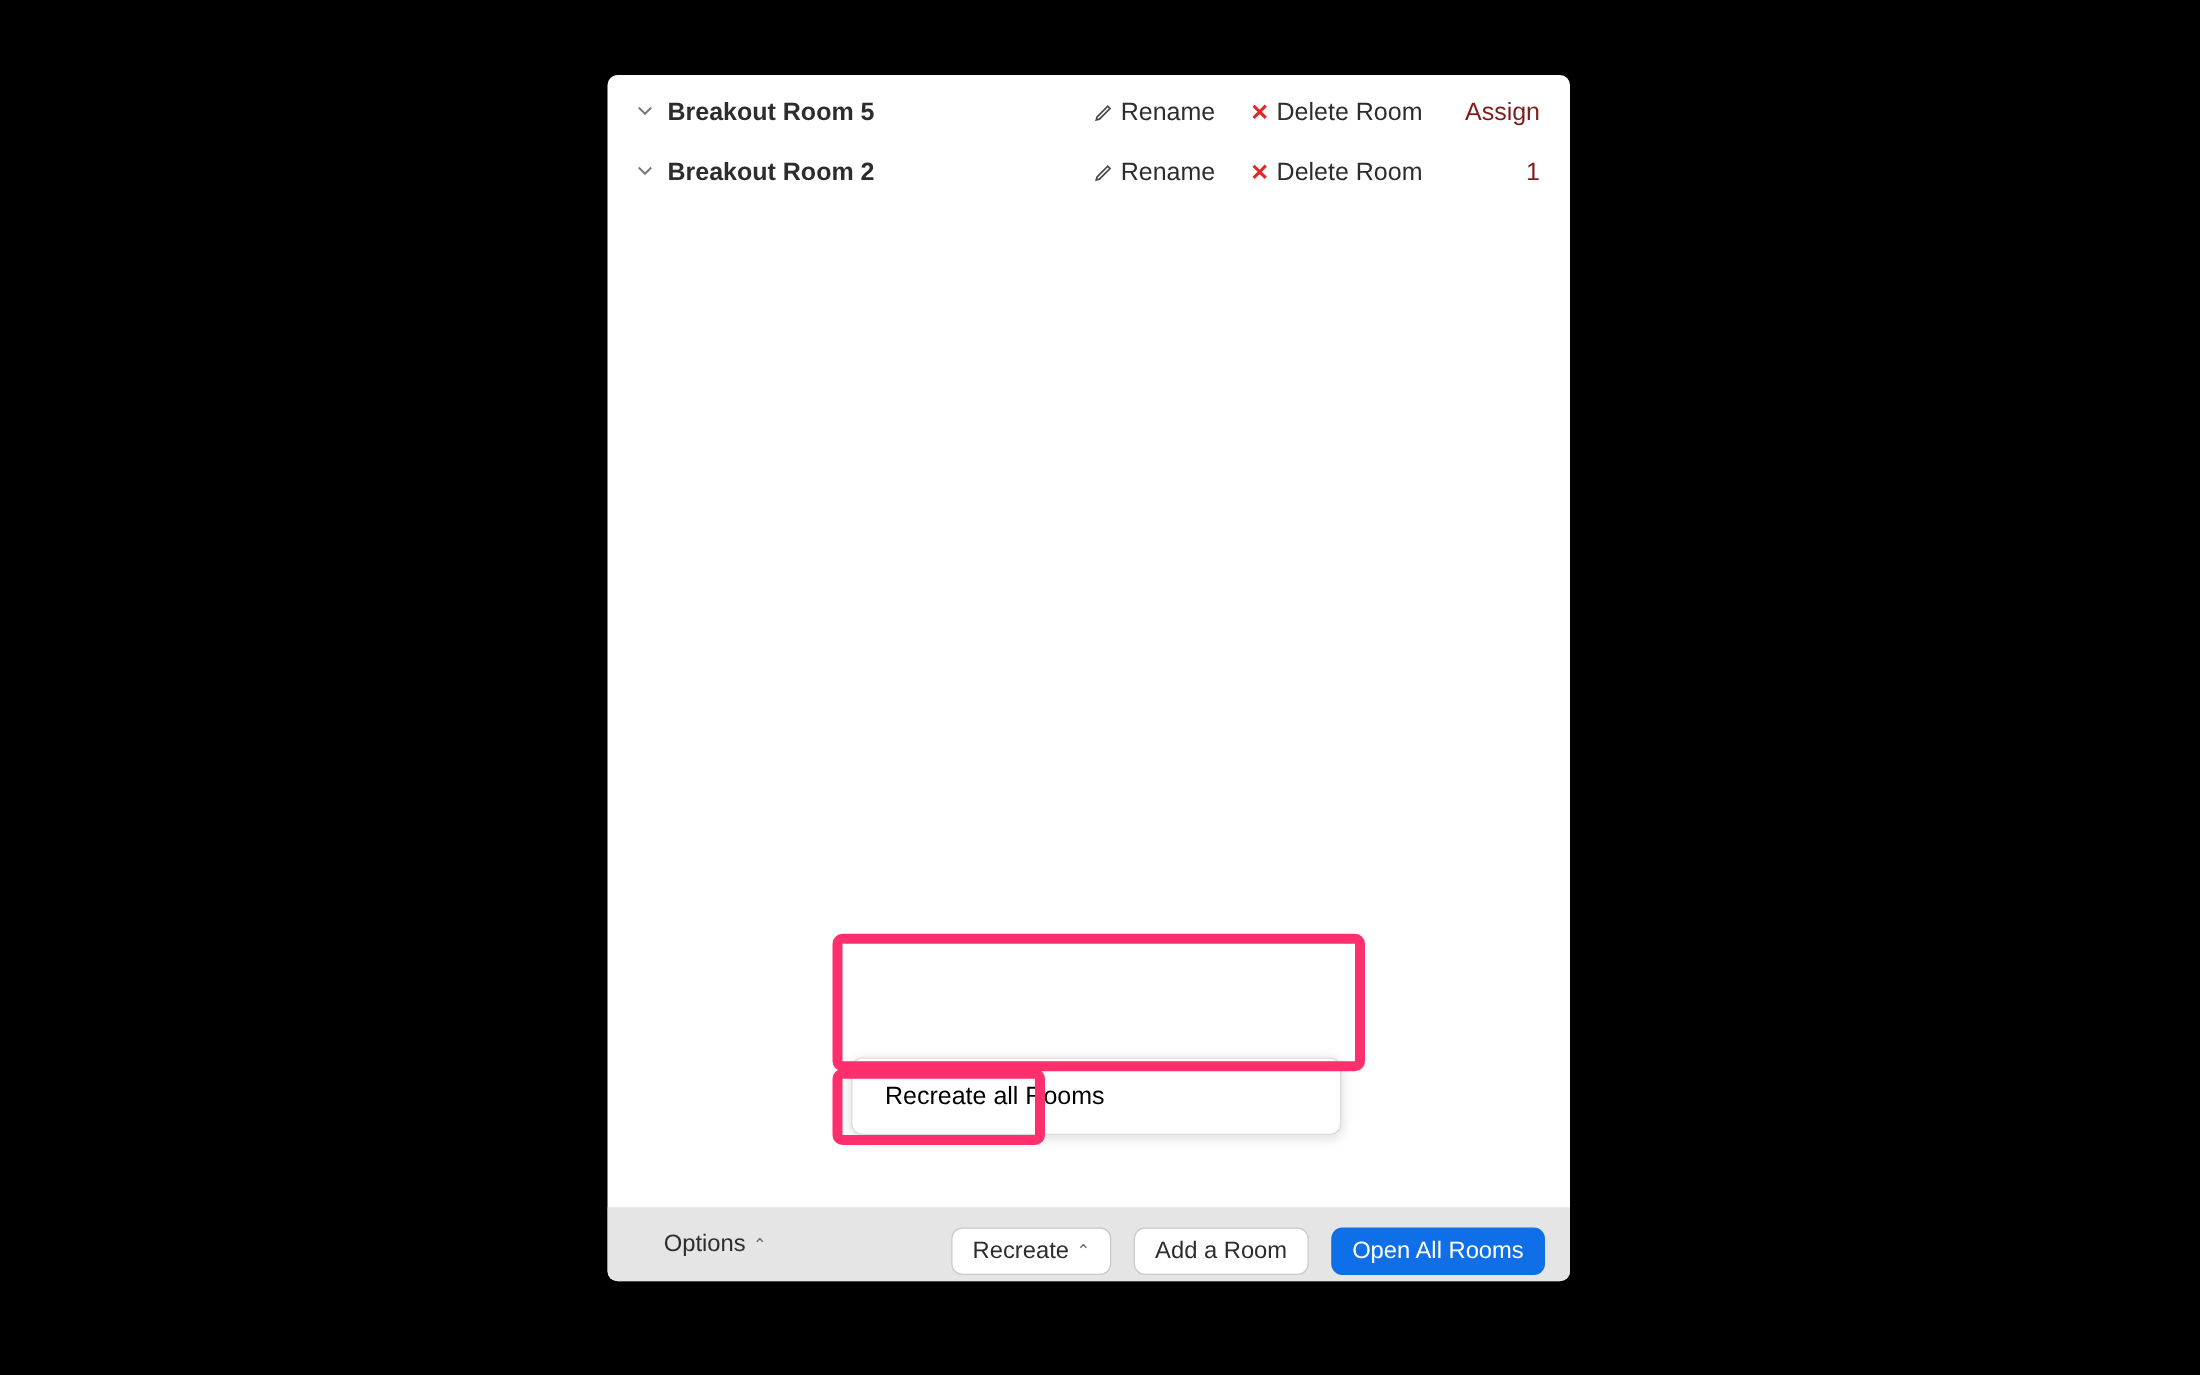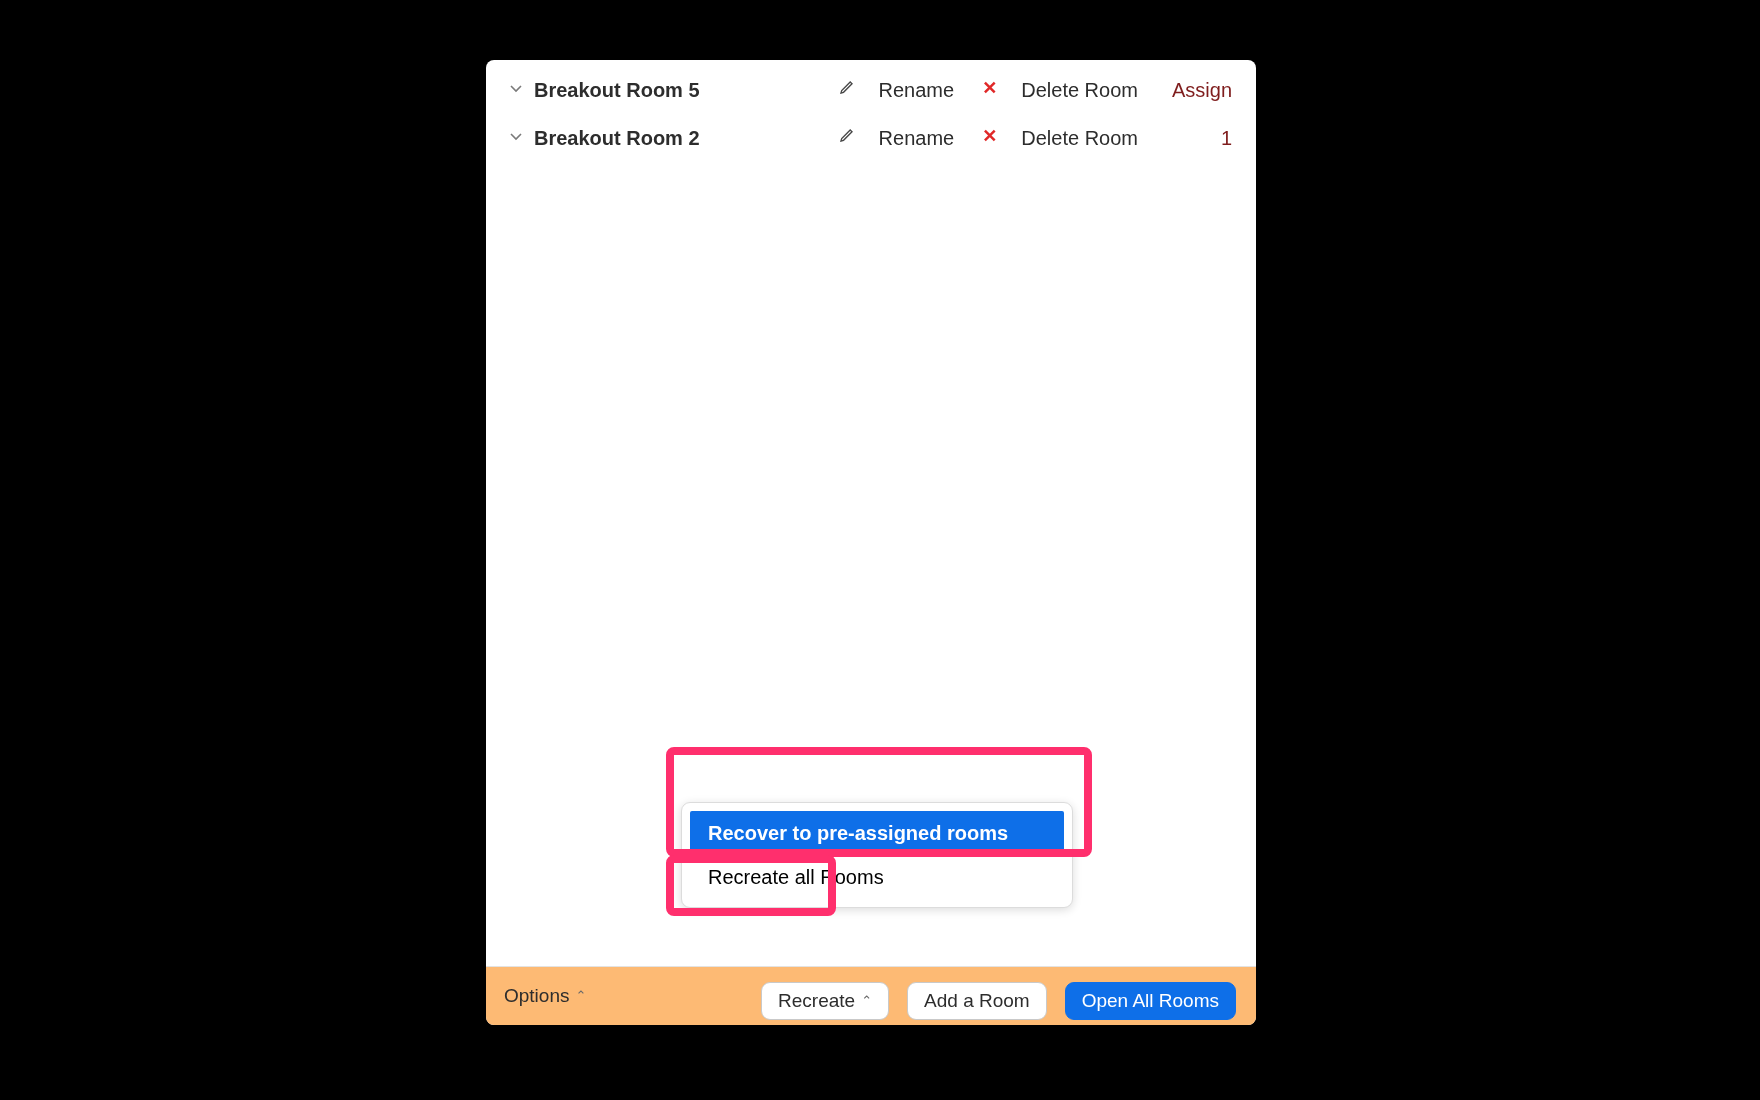--- a/index.html
+++ b/index.html
@@ -76,22 +76,23 @@
     font-size: 14px;
     margin-right: 6px;
   }
   .room-name {
     font-weight: 700;
     flex: 0 0 auto;
   }
   .spacer { flex: 1; }
   .action {
     display: inline-flex;
+    align-items: center;
     margin-left: 28px;
-    gap: 24px;
+    gap: 6px;
     cursor: pointer;
   }
   .pencil {
     width: 16px; height: 16px;
   }
   .xicon {
     color: #e02828;
     font-weight: 700;
     font-size: 18px;
     line-height: 1;
@@ -103,22 +104,22 @@
     text-align: right;
     cursor: pointer;
   }
 
   .bottom-bar {
     height: 58px;
     border-top: 1px solid #e3e3e3;
     display: flex;
     align-items: center;
     gap: 18px;
-    padding: 0 20px 0 18px;
-    background: #fdba74;
+    padding: 0 20px 0 45px;
+    background: #e5e5e5;
   }
   .options {
     display: inline-flex;
     align-items: center;
     gap: 6px;
     font-size: 19px;
     color: #2d2d2d;
     cursor: pointer;
   }
   .flex1 { flex: 1; }
@@ -247,23 +248,20 @@
         <span>Rename</span>
       </span>
       <span class="action">
         <span class="xicon">✕</span>
         <span>Delete Room</span>
       </span>
       <span class="assign">1</span>
     </div>
 
     <div class="popup">
-      <div class="menu-item highlight">
-        <span>Recover to pre-assigned rooms</span>
-      </div>
       <div class="menu-item">
         <span>Recreate all Rooms</span>
       </div>
     </div>
 
     <div class="hl hl-menu"></div>
     <div class="hl hl-recreate"></div>
 
   </div>
 

